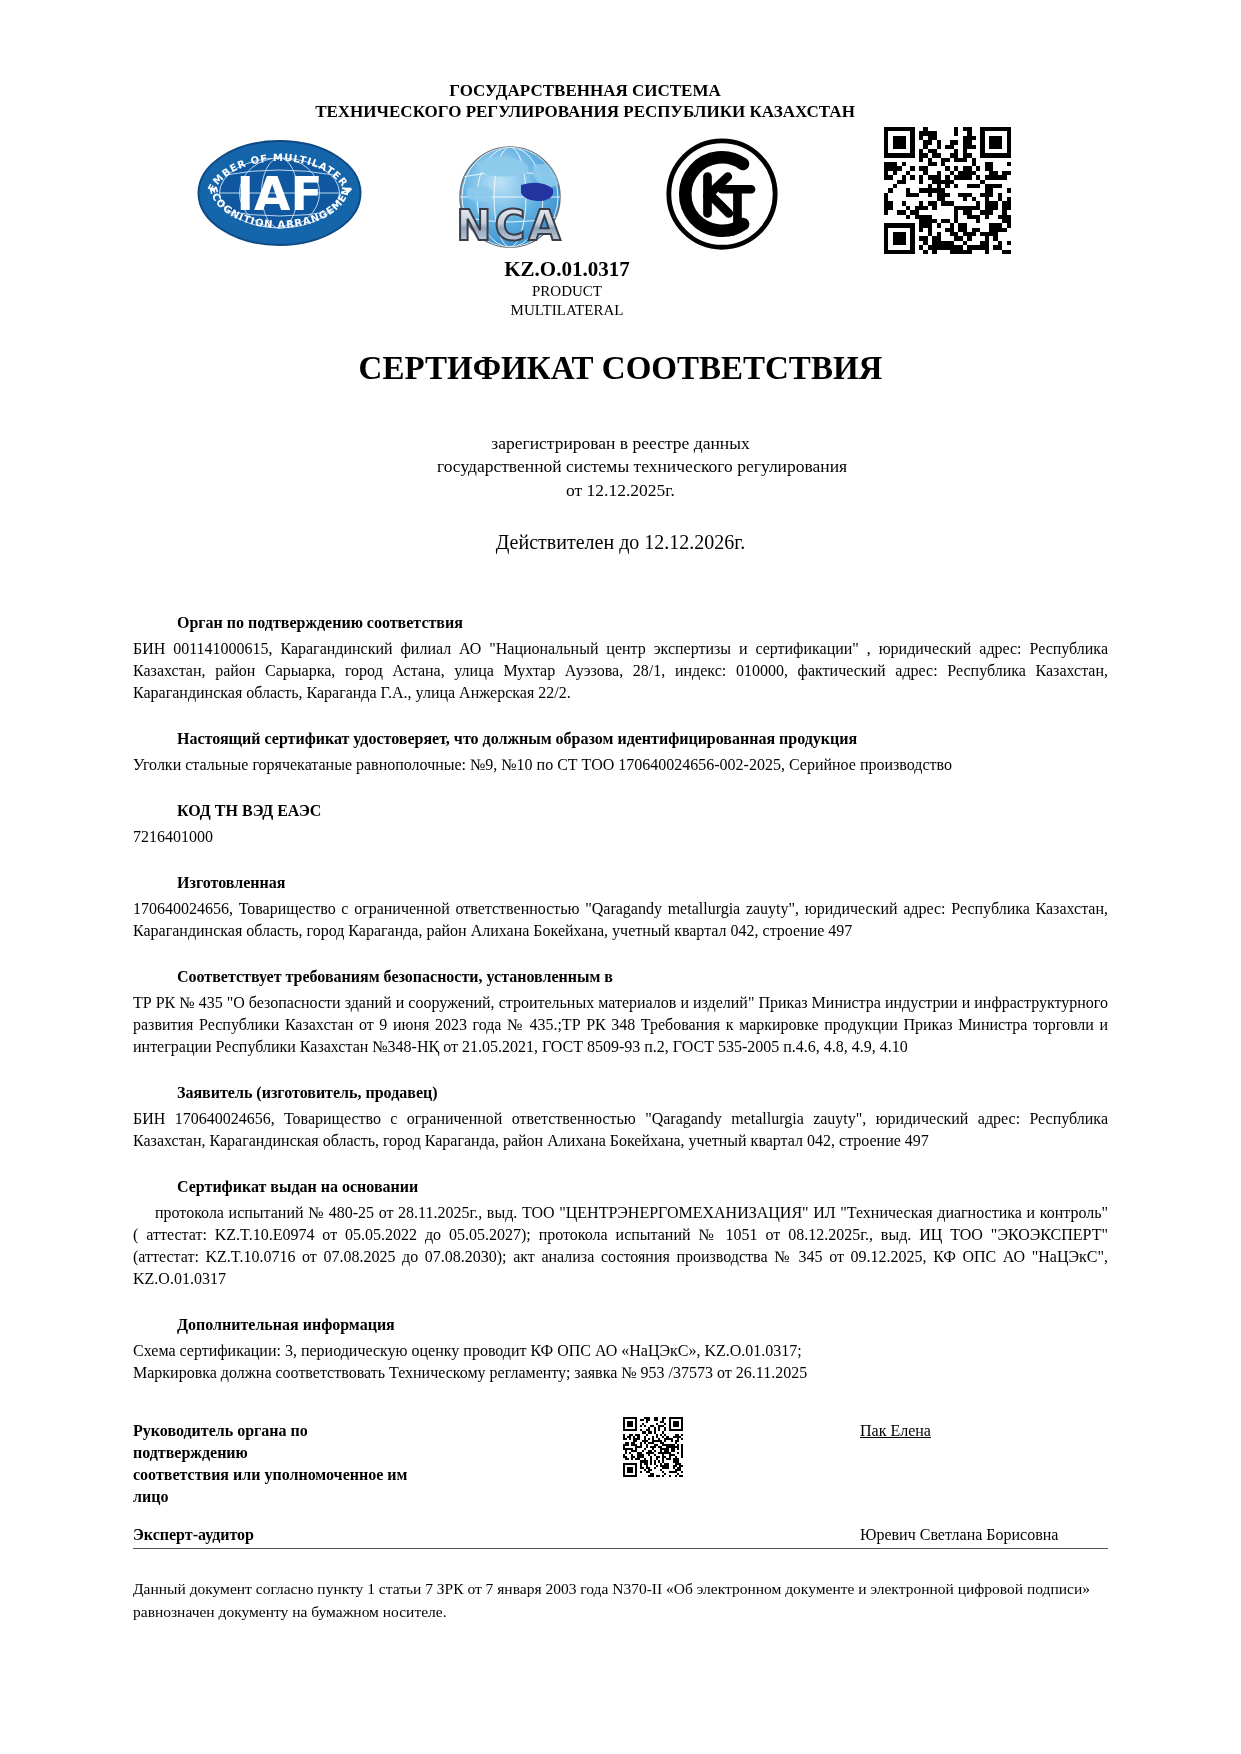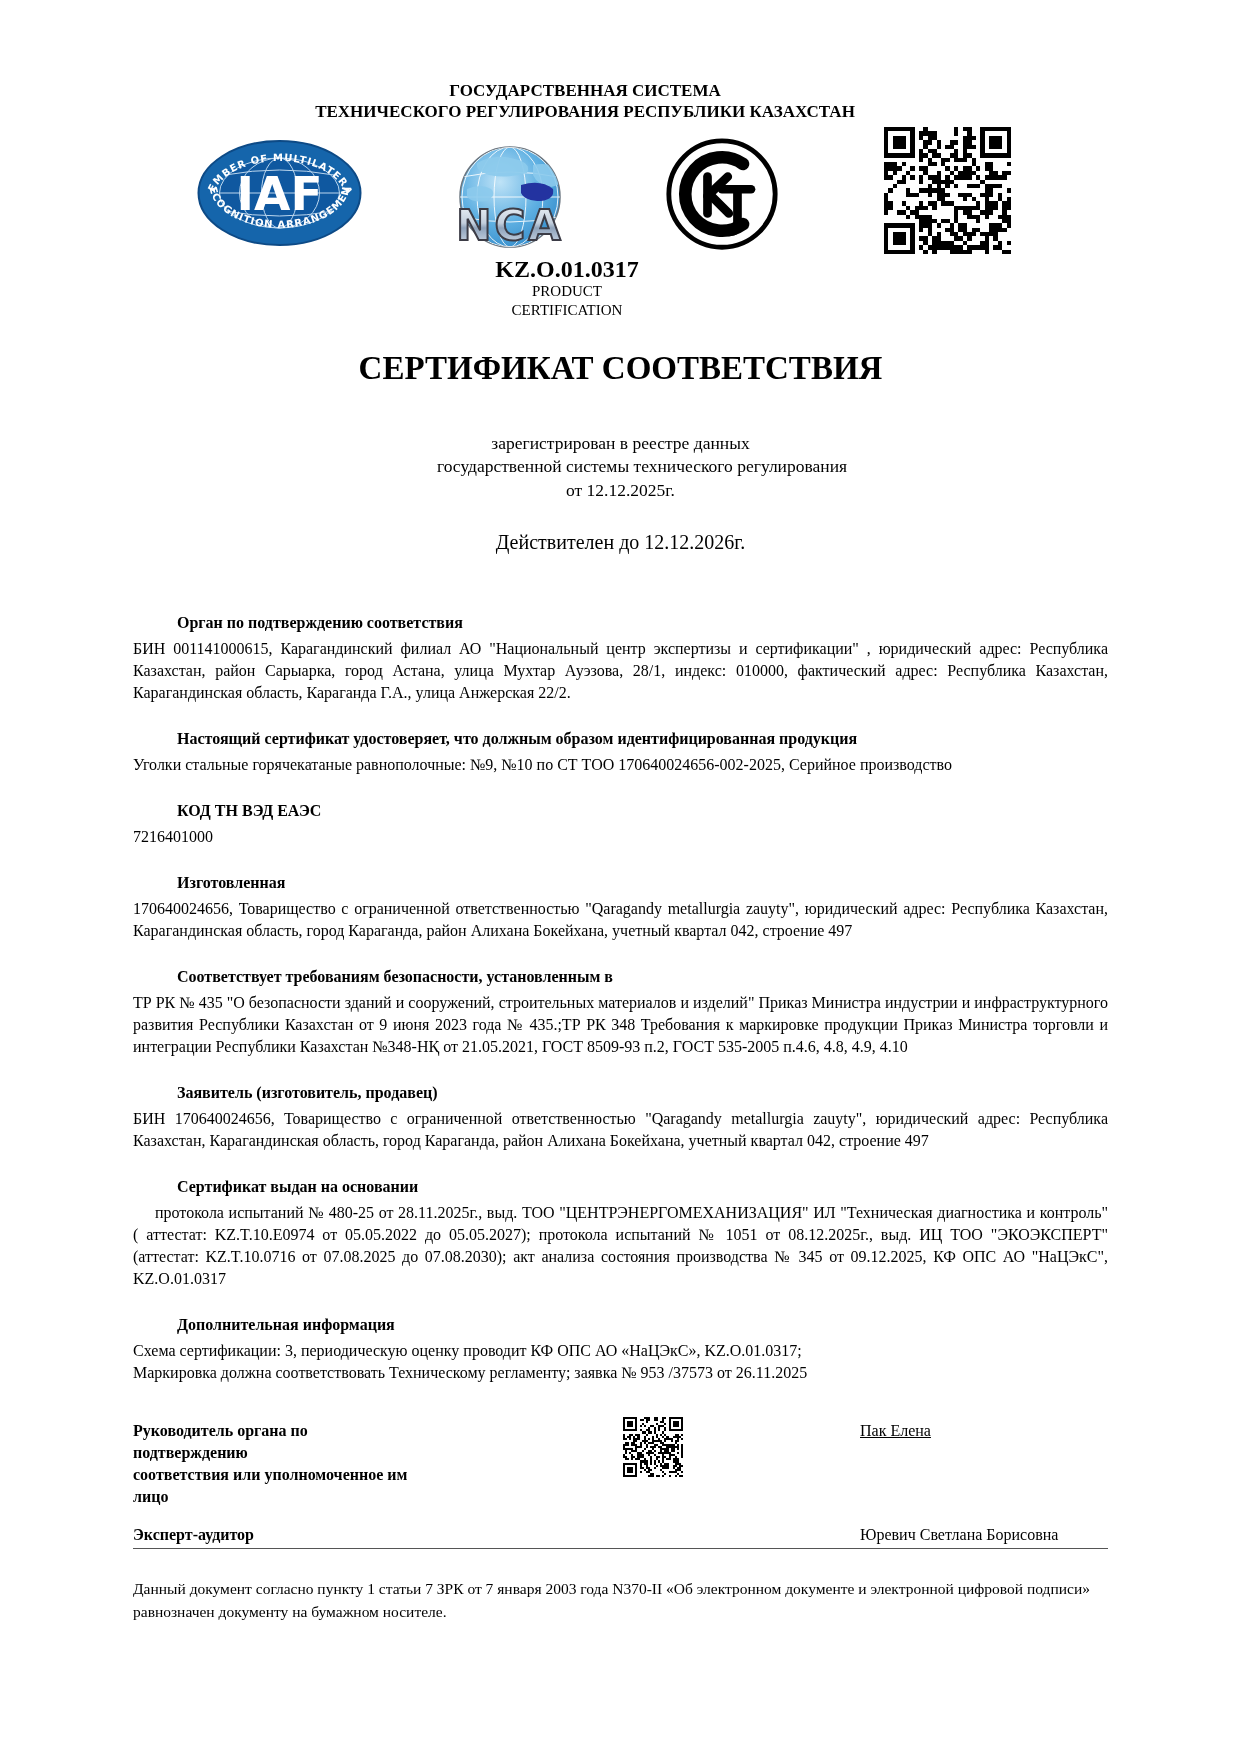--- a/index.html
+++ b/index.html
@@ -12,21 +12,21 @@
   .hdr { position:absolute; top:80px; left:0; width:1170px; text-align:center; }
   .hdr div { font-size:17px; font-weight:bold; line-height:21px; }
   
   .iaf  { position:absolute; left:197px; top:139px; }
   .nca  { position:absolute; left:437px; top:145px; }
   .kzm  { position:absolute; left:664px; top:134px; }
   .qrtop{ position:absolute; left:884px; top:127px; }
   svg { display:block; }
   
   .certorg { position:absolute; left:377px; top:256px; width:380px; text-align:center; }
-  .certorg .code { font-size:24px; font-weight:bold; line-height:26px; }
+  .certorg .code { font-size:21px; font-weight:bold; line-height:26px; }
   .certorg .l1, .certorg .l2 { font-size:15px; line-height:19px; }
   
   .tline { position:absolute; left:0; width:1241px; text-align:center; }
   .doc-title { top:350px; font-size:33px; font-weight:bold; }
   .reg1 { top:433px; font-size:17.5px; }
   .reg2 { top:456px; font-size:17.5px;padding-left:43px; }
   .fromdate { top:480px; font-size:17.5px; }
   .certno   { top:504px; font-size:17.5px; }
   .valid    { top:531px; font-size:20px; }
   
@@ -455,21 +455,21 @@
         <rect x="24" y="2" width="3" height="3" fill="#000"></rect>
         <rect x="0" y="22" width="7" height="7" fill="#000"></rect>
         <rect x="1" y="23" width="5" height="5" fill="#fff"></rect>
         <rect x="2" y="24" width="3" height="3" fill="#000"></rect>
       </svg>
   </div>
 
   <div class="certorg">
     <div class="code">KZ.O.01.0317</div>
     <div class="l1">PRODUCT</div>
-    <div class="l2">CERTIFICATION</div>
+    <div class="l2">MULTILATERAL</div>
   </div>
 
   <div class="tline doc-title">СЕРТИФИКАТ СООТВЕТСТВИЯ</div>
   <div class="tline reg1">зарегистрирован в реестре данных</div>
   <div class="tline reg2">государственной системы технического регулирования</div>
   <div class="tline fromdate">от 12.12.2025г.</div>
   <div class="tline valid">Действителен до 12.12.2026г.</div>
 
   <div class="content">
     <div>

